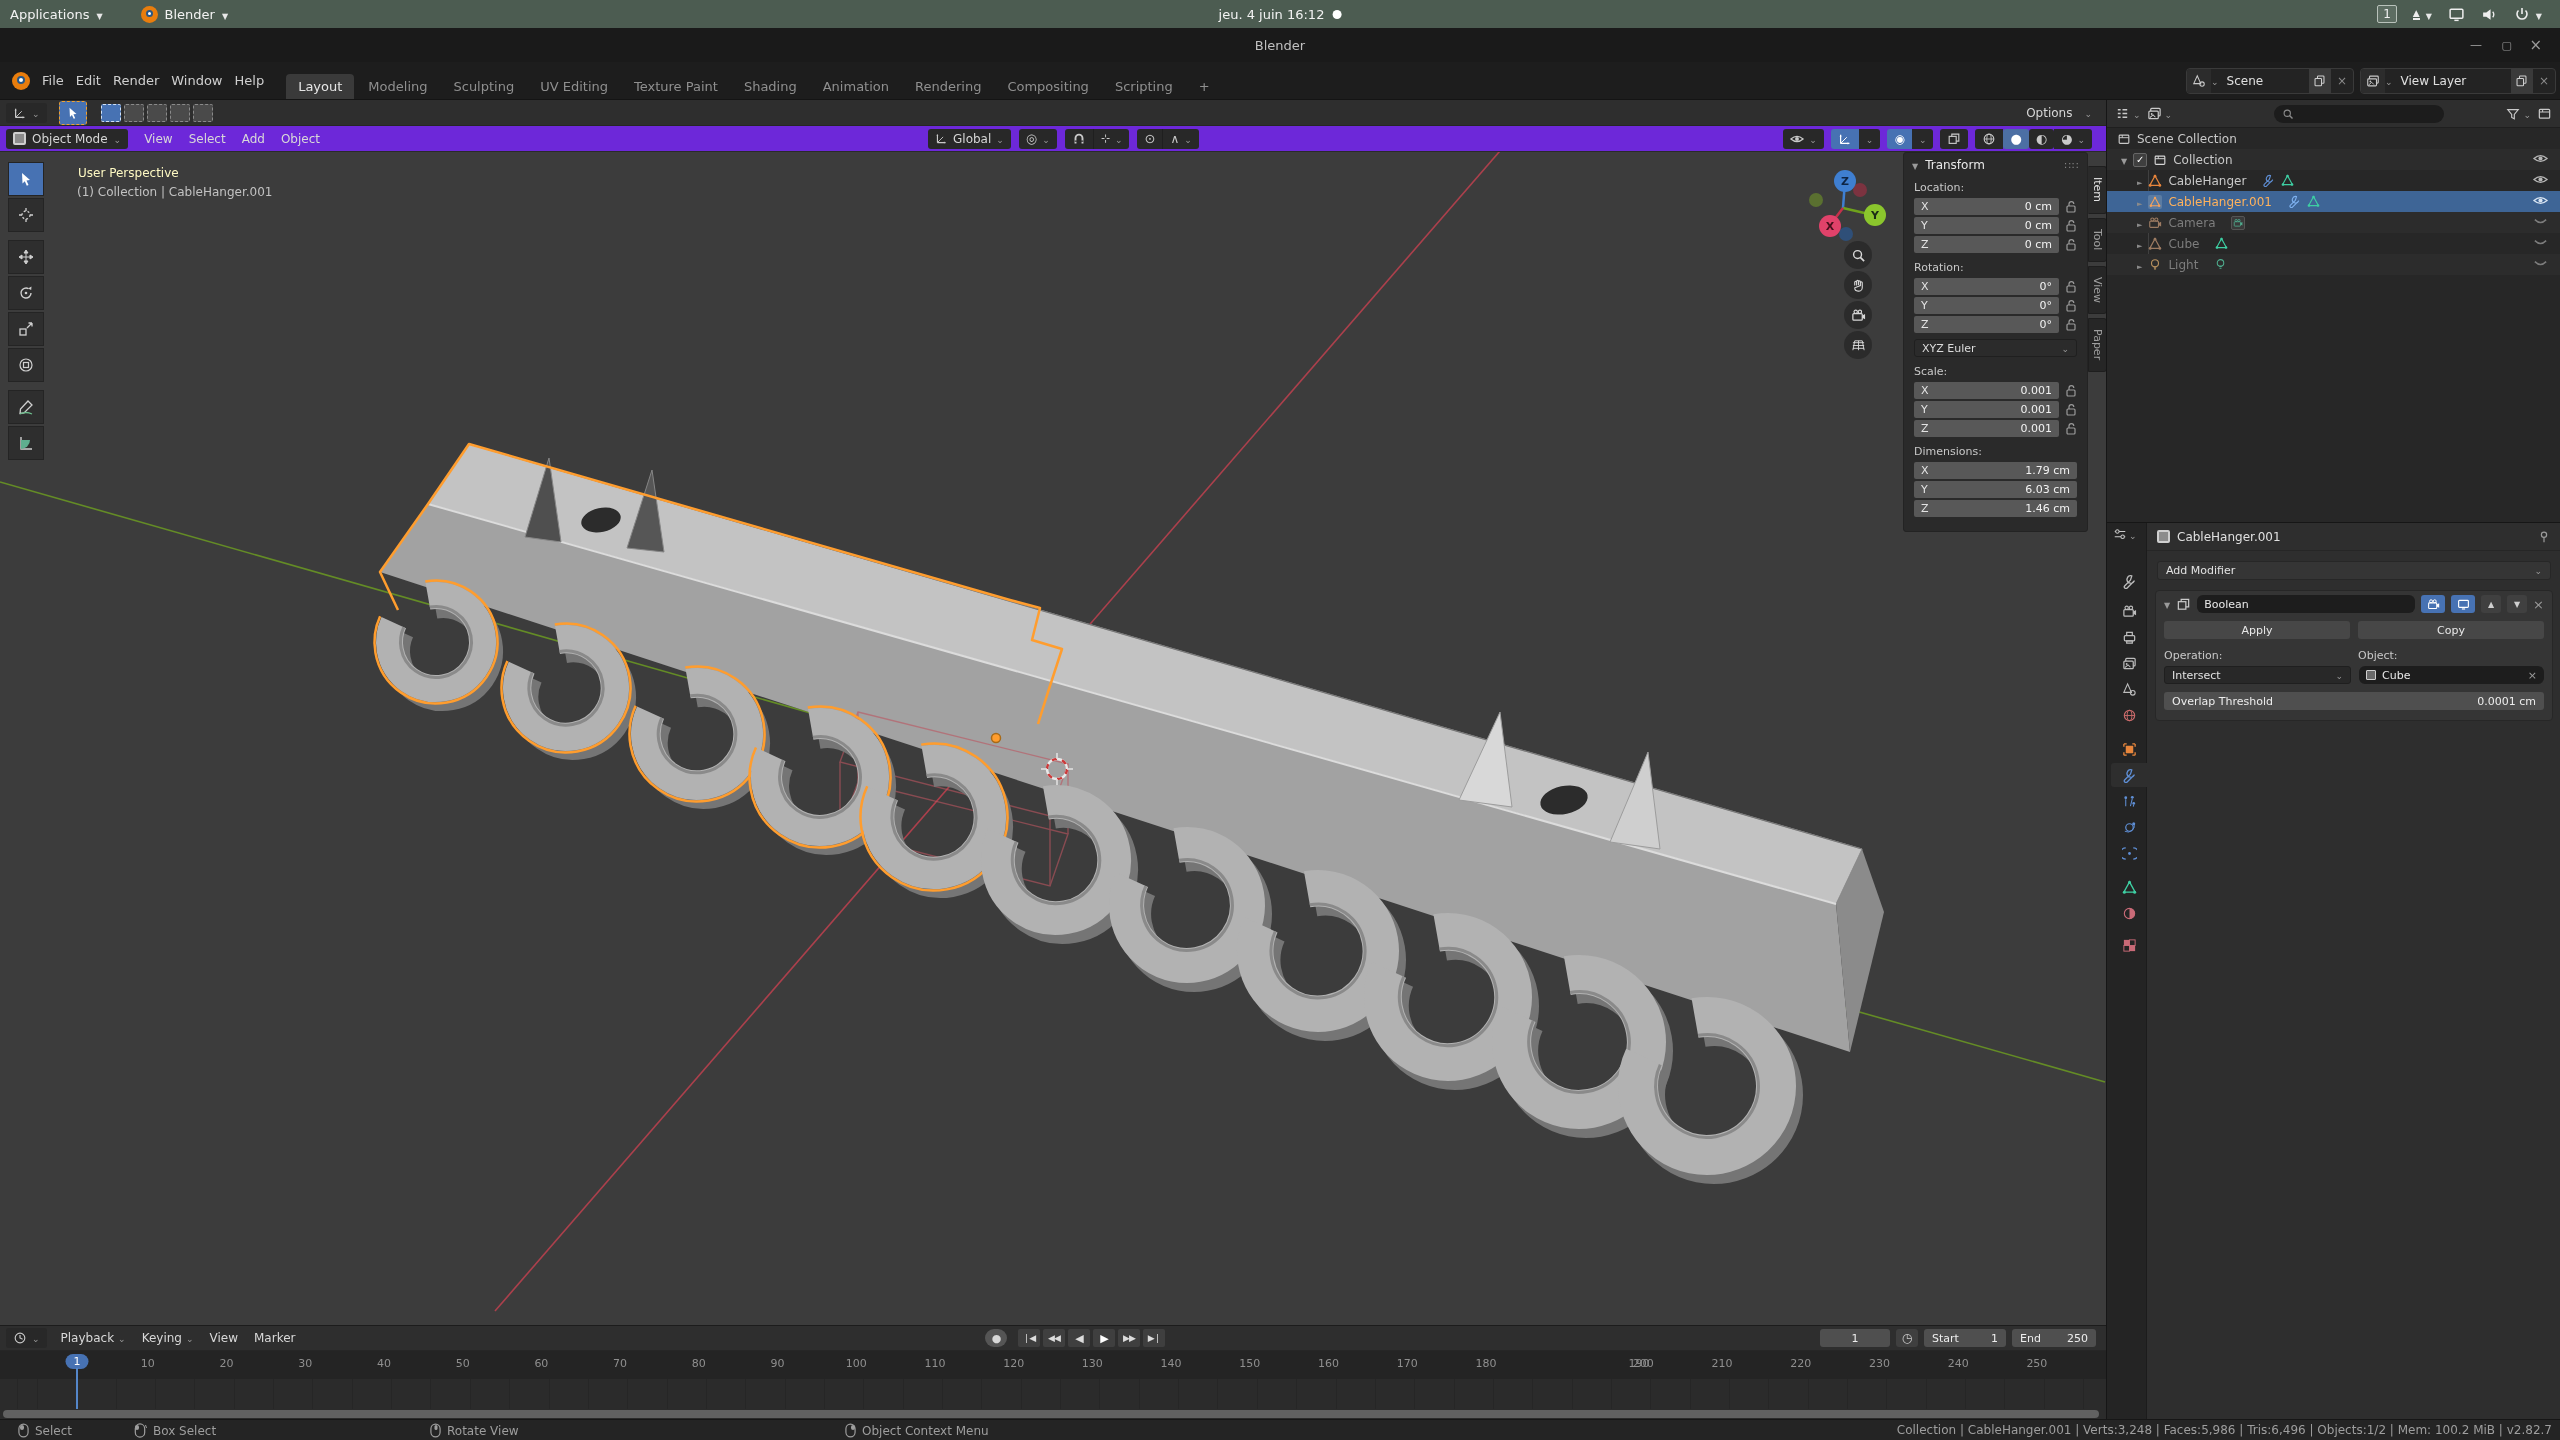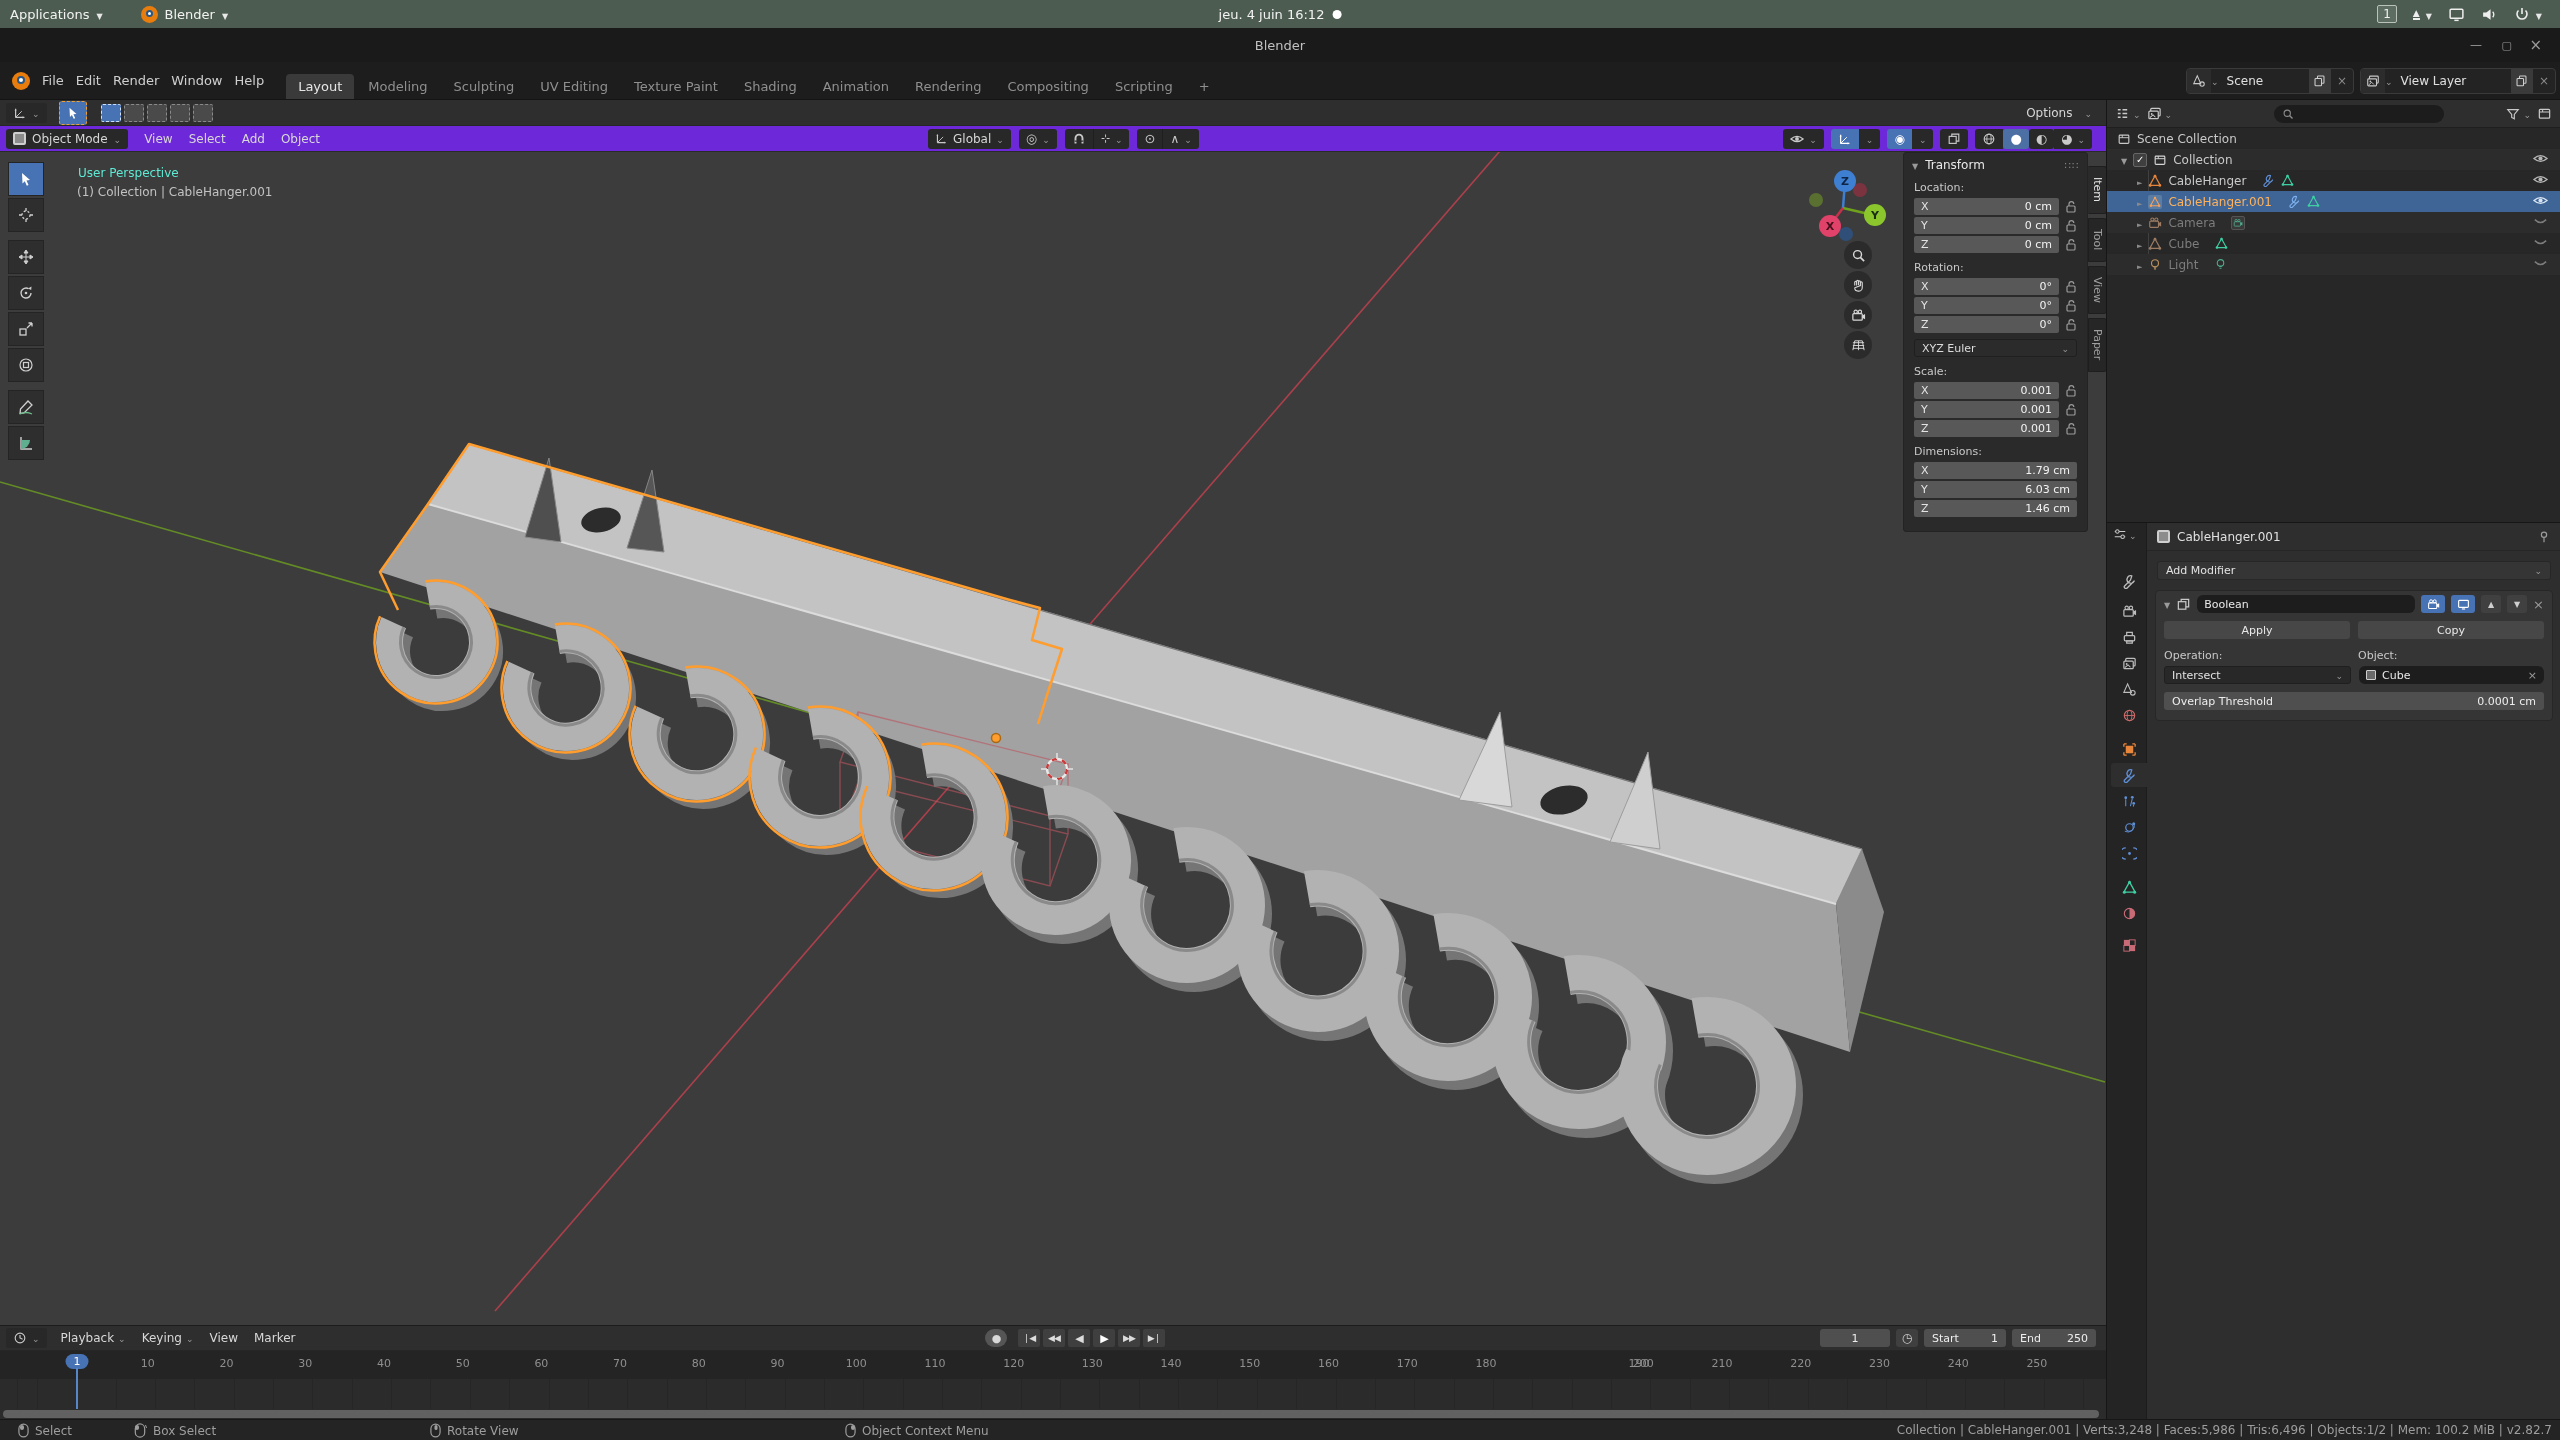--- a/index.html
+++ b/index.html
@@ -31,21 +31,21 @@
 #rowA{left:0;top:100px;width:2106px;height:26px;background:#2e2e2e;border-bottom:1px solid #262626}
 #rowB{left:0;top:126px;width:2106px;height:26px;background:#6d28d9;border-bottom:1px solid #2a2a2a}
 .hbtn{height:20px;display:flex;align-items:center;gap:5px;padding:0 7px;border-radius:3px;color:#d6d6d6;font-size:12px}
 .hbtn.dark{background:#282828}
 .hbtn.blue{background:#4772b3}
 .menu-word{padding:3px 8px;color:#d8d8d8;font-size:12px;border-radius:3px}
 .selmode{width:20px;height:18px;border:1px dashed #8a8a8a;border-radius:2px;background:#4a4a4a}
 .selmode.on{background:#4772b3;border-color:#cfe0f5}
 
 #viewport{left:0;top:152px;width:2106px;height:1173px;background:#3c3c3c;overflow:hidden}
-#vp-overlay1{left:78px;top:14px;color:#5eead4;font-size:12px}
+#vp-overlay1{left:78px;top:14px;color:#fef9c3;font-size:12px}
 #vp-overlay2{left:77px;top:33px;color:#c2c2c2;font-size:12px}
 
 .tool{left:8px;width:36px;height:34px;background:#2e2e2e;border:1px solid #242424;display:flex;align-items:center;justify-content:center;color:#cfcfcf}
 .tool.active{background:#4772b3}
 
 .gz-ball{position:absolute;border-radius:50%;display:flex;align-items:center;justify-content:center;font-size:11px;font-weight:bold;color:#1b2b16}
 .navbtn{position:absolute;width:28px;height:28px;border-radius:50%;background:rgba(40,40,40,.85);display:flex;align-items:center;justify-content:center}
 
 #npanel{left:1903px;top:152px;width:185px;height:380px;background:rgba(42,42,42,.96);border:1px solid #232323;border-radius:3px}
 .nlab{color:#c8c8c8;font-size:11px}

